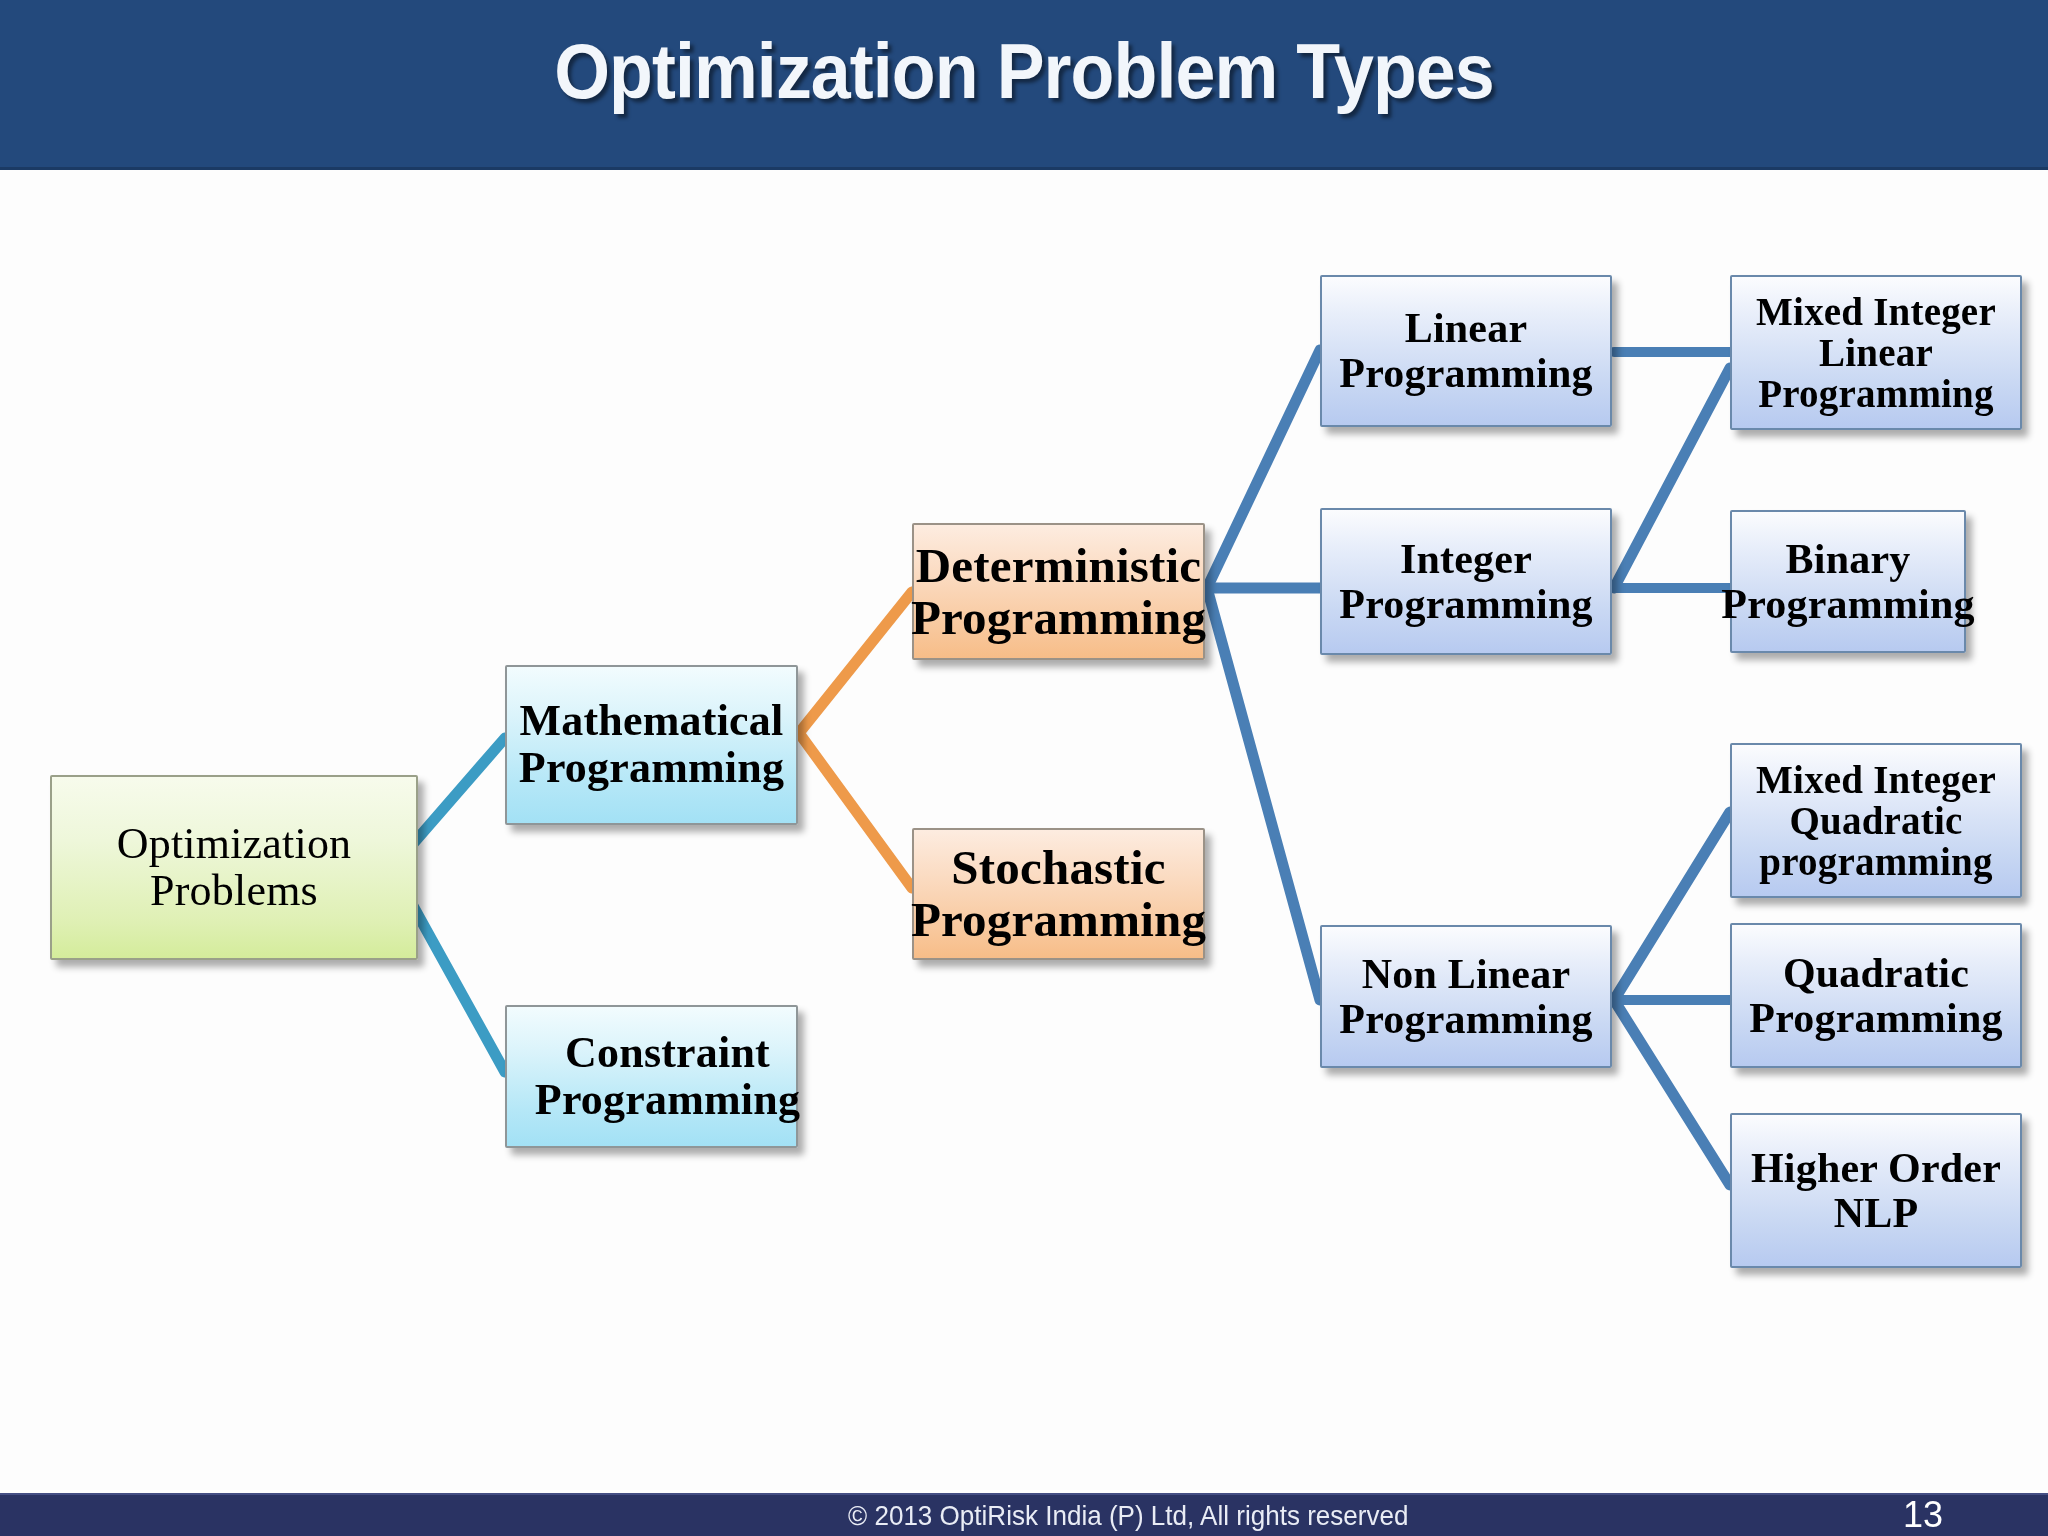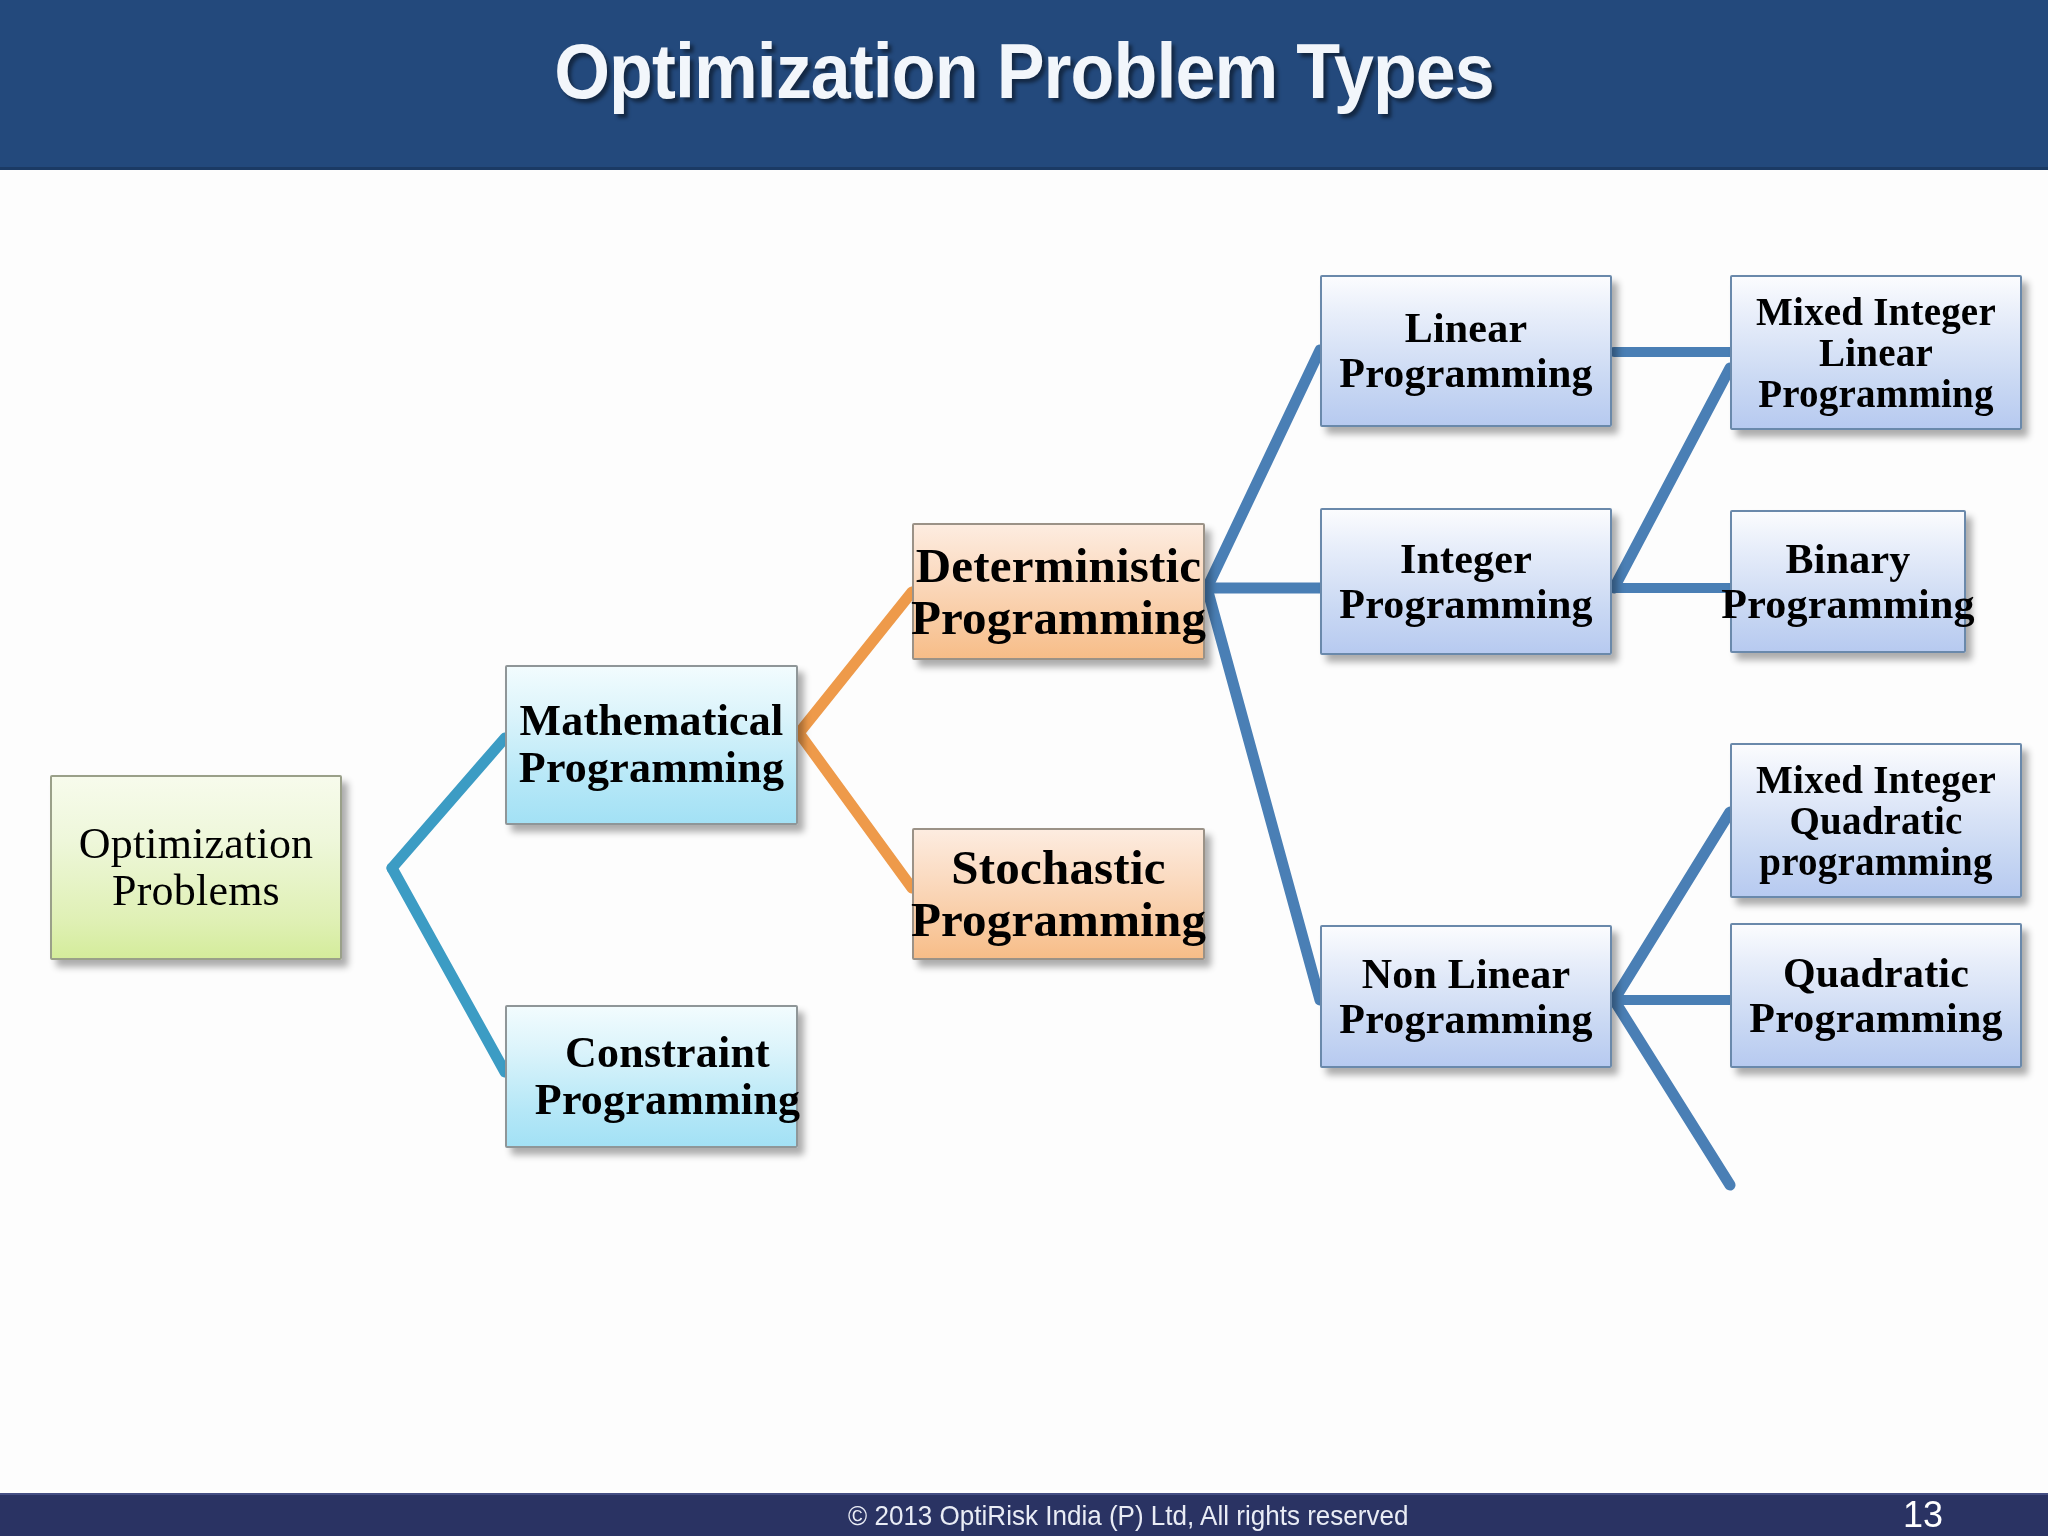--- a/index.html
+++ b/index.html
@@ -144,21 +144,21 @@
     <line x1="1614" y1="352" x2="1730" y2="352" stroke="#4A7FB5" stroke-width="10" stroke-linecap="round"></line>
 
     <line x1="1614" y1="588" x2="1730" y2="368" stroke="#4A7FB5" stroke-width="11" stroke-linecap="round"></line>
     <line x1="1614" y1="588" x2="1730" y2="588" stroke="#4A7FB5" stroke-width="10" stroke-linecap="round"></line>
 
     <line x1="1614" y1="1000" x2="1730" y2="812" stroke="#4A7FB5" stroke-width="11" stroke-linecap="round"></line>
     <line x1="1614" y1="1000" x2="1730" y2="1000" stroke="#4A7FB5" stroke-width="10" stroke-linecap="round"></line>
     <line x1="1614" y1="1000" x2="1730" y2="1185" stroke="#4A7FB5" stroke-width="11" stroke-linecap="round"></line>
   </svg>
 
-  <div class="node green" style="left:50px; top:775px; width:292px; height:185px;">
+  <div class="node green" style="left:50px; top:775px; width:368px; height:185px;">
     <span>Optimization<br>Problems</span>
   </div>
 
   <div class="node cyan" style="left:505px; top:665px; width:293px; height:160px;">
     <span>Mathematical<br>Programming</span>
   </div>
   <div class="node cyan" style="left:505px; top:1005px; width:293px; height:143px;padding-left:32px;">
     <span>Constraint<br>Programming</span>
   </div>
 
@@ -183,19 +183,22 @@
     <span>Mixed Integer<br>Linear<br>Programming</span>
   </div>
   <div class="node blue" style="left:1730px; top:510px; width:236px; height:143px;">
     <span>Binary<br>Programming</span>
   </div>
   <div class="node blue small" style="left:1730px; top:743px; width:292px; height:155px;">
     <span>Mixed Integer<br>Quadratic<br>programming</span>
   </div>
   <div class="node blue" style="left:1730px; top:923px; width:292px; height:145px;">
     <span>Quadratic<br>Programming</span>
+  </div>
+  <div class="node blue" style="left:1730px; top:1113px; width:292px; height:155px;">
+    <span>Higher Order<br>NLP</span>
   </div>
 
   <div id="footer-band"></div>
   <div id="footer-copyright">© 2013 OptiRisk India (P) Ltd, All rights reserved</div>
   <div id="footer-pagenum">13</div>
 
 </div>
 
 </body></html>

